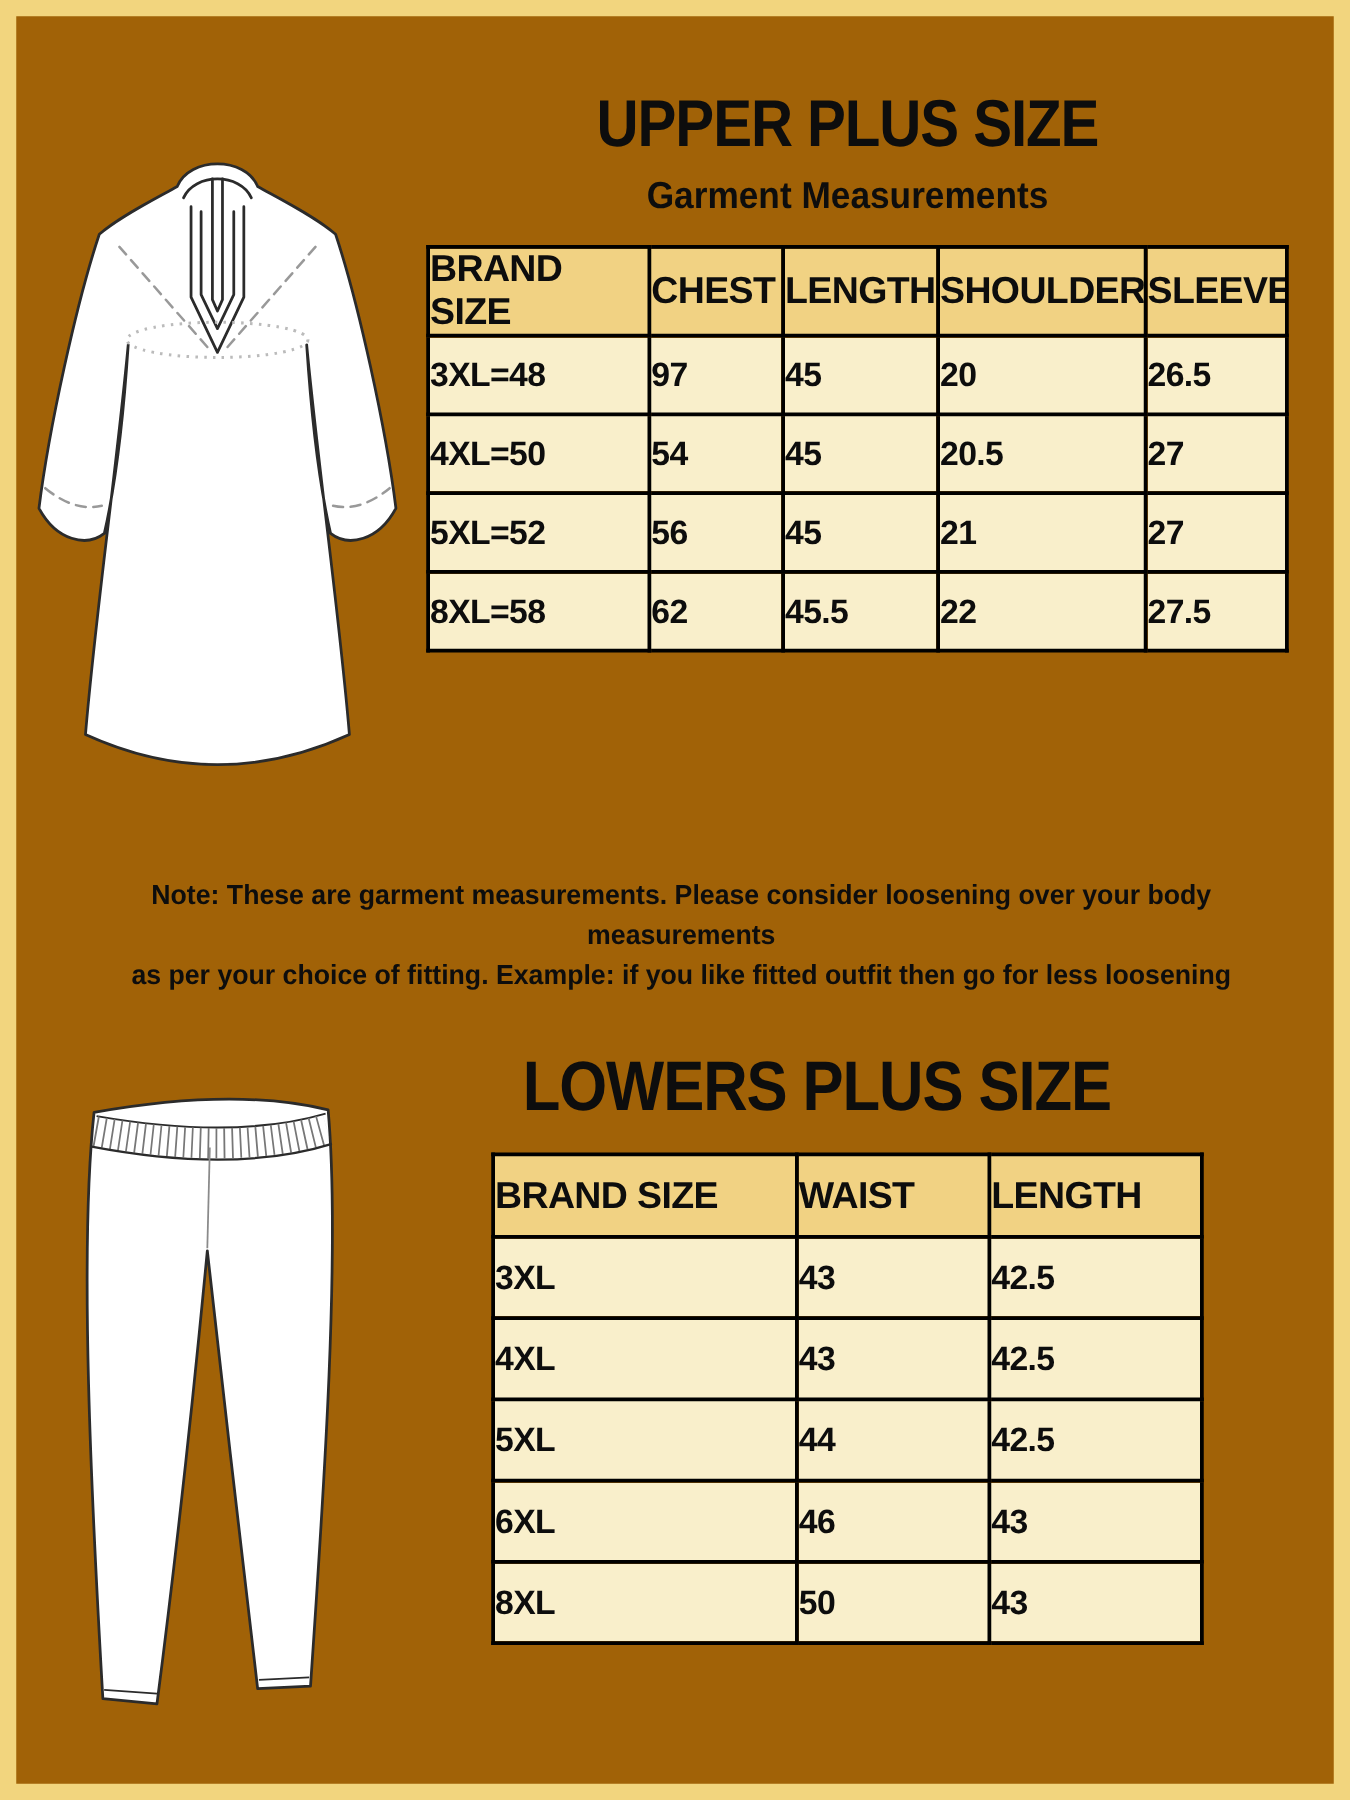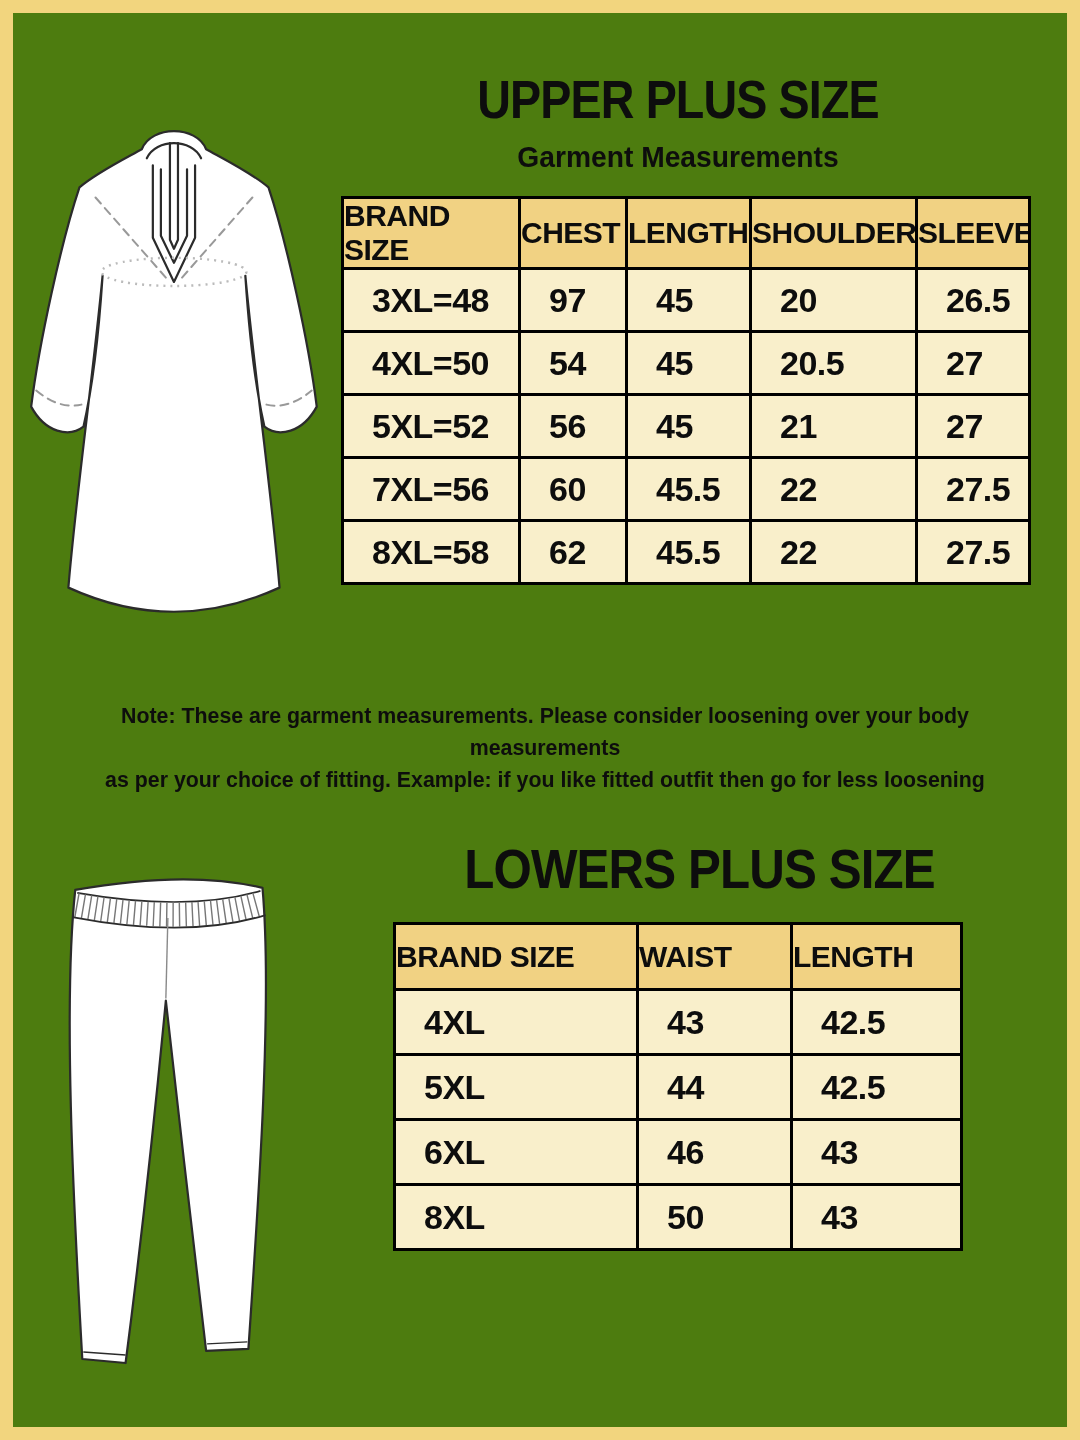--- a/index.html
+++ b/index.html
@@ -1,38 +1,38 @@
 <!DOCTYPE html>
 <html><head>
 <meta charset="utf-8">
 <style>
   html,body { margin:0; padding:0; background:#ffffff; }
   .page {
     position:relative; width:1080px; height:1440px; box-sizing:border-box;
-    border:13px solid #F2D57E; background:#4d7c0f; overflow:hidden;
+    border:13px solid #F2D57E; background:#a16207; overflow:hidden;
     font-family:"Liberation Sans", sans-serif; color:#0d0d0d;
   }
   .big-title {
     font-weight:bold; font-size:53px; line-height:1; letter-spacing:-1px;
     transform:scaleX(0.88); transform-origin:center; white-space:nowrap;
   }
   .upper-head { position:absolute; left:315px; top:60px; width:700px; text-align:center; }
   .sub-title {
     font-weight:bold; font-size:30px; margin-top:14px;
     transform:scaleX(0.94); transform-origin:center; white-space:nowrap;
   }
-  .lowers-head { position:absolute; left:370px; top:828px; width:587px; text-align:right; }
+  .lowers-head { position:absolute; left:370px; top:828px; width:587px; text-align:left; }
 
   table.size-table {
     position:absolute; border-collapse:collapse; table-layout:fixed;
     text-align:left; font-weight:bold; letter-spacing:-0.5px;
   }
   .size-table th, .size-table td { border:3px solid #000; padding:0; overflow:hidden; }
   .size-table th { background:#F1D283; font-size:30px; }
-  .size-table td { background:#F9EFCB; font-size:34px;padding-left:28px; }
+  .size-table td { background:#F9EFCB; font-size:27px; }
 
   #upper-table { left:328px; top:183px; width:687px; }
   #upper-table thead tr { height:62px; }
   #upper-table tbody tr { height:63px; }
 
   #lower-table { left:380px; top:909px; width:567px; }
   #lower-table thead tr { height:66px; }
   #lower-table tbody tr { height:65px; }
 
   .note {
@@ -119,27 +119,20 @@
           <td>27</td>
         </tr>
         <tr>
           <td>5XL=52</td>
           <td>56</td>
           <td>45</td>
           <td>21</td>
           <td>27</td>
         </tr>
         <tr>
-          <td>7XL=56</td>
-          <td>60</td>
-          <td>45.5</td>
-          <td>22</td>
-          <td>27.5</td>
-        </tr>
-        <tr>
           <td>8XL=58</td>
           <td>62</td>
           <td>45.5</td>
           <td>22</td>
           <td>27.5</td>
         </tr>
       </tbody>
   </table>
 
   <div class="note">
@@ -177,20 +170,25 @@
     </colgroup>
     <thead>
         <tr>
           <th>BRAND SIZE</th>
           <th>WAIST</th>
           <th>LENGTH</th>
         </tr>
       </thead>
     <tbody>
         <tr>
+          <td>3XL</td>
+          <td>43</td>
+          <td>42.5</td>
+        </tr>
+        <tr>
           <td>4XL</td>
           <td>43</td>
           <td>42.5</td>
         </tr>
         <tr>
           <td>5XL</td>
           <td>44</td>
           <td>42.5</td>
         </tr>
         <tr>

